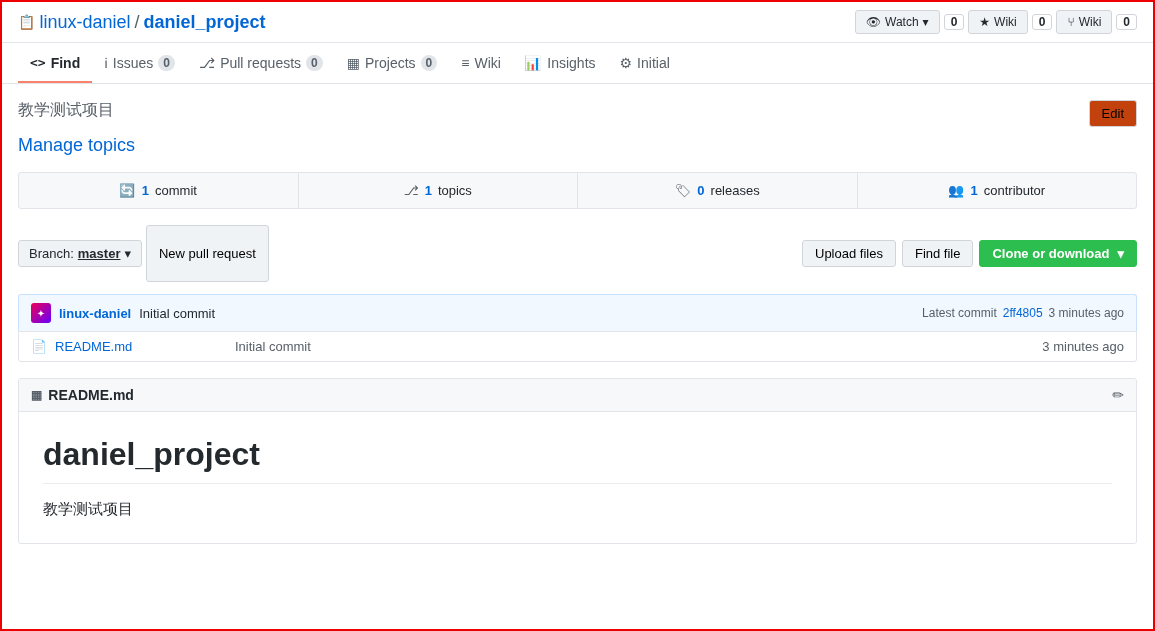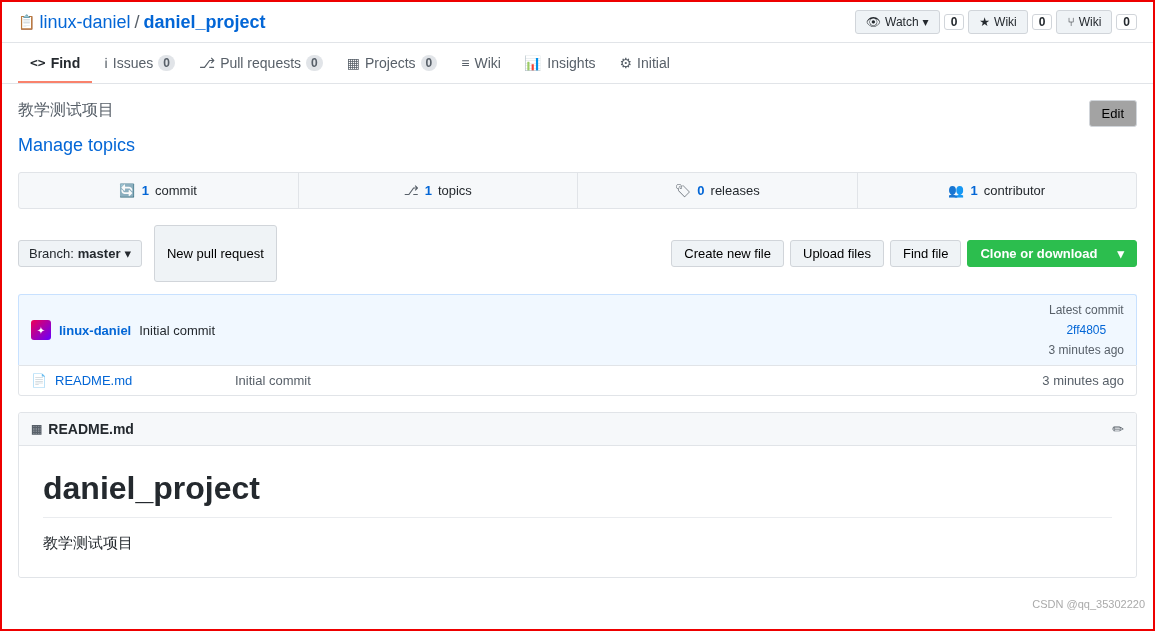--- a/index.html
+++ b/index.html
@@ -105,21 +105,21 @@
       margin-bottom: 8px;
     }
     .repo-description {
       font-size: 16px;
       color: #586069;
     }
     .edit-btn {
       padding: 5px 12px;
       border: 1px solid #d1d5da;
       border-radius: 3px;
-      background: #a3a3a3;
+      background: #c2410c;
       font-size: 13px;
       cursor: pointer;
     }
     .manage-topics {
       color: #0366d6;
       font-size: 18px;
       text-decoration: none;
       display: inline-block;
       margin-bottom: 16px;
     }
@@ -144,54 +144,54 @@
     .stat-item:last-child { border-right: none; }
     .stat-item a { color: #0366d6; text-decoration: none; font-weight: 600; }
     .stat-icon { color: #586069; }
     
     .actions-row {
       display: flex;
       align-items: center;
       justify-content: space-between;
       margin-bottom: 12px;
     }
-    .actions-left { display: flex; gap: 12px; align-items: center; }
+    .actions-left { display: flex; gap: 4px; align-items: center; }
     .actions-right { display: flex; gap: 6px; align-items: center; }
     .branch-selector {
       display: flex;
       align-items: center;
       gap: 4px;
       padding: 5px 10px;
       border: 1px solid #d1d5da;
       border-radius: 3px;
       background: #eff3f6;
       font-size: 13px;
       cursor: pointer;
     }
-    .branch-selector .branch-name { font-weight: 600; }
+    .branch-selector .branch-name { font-weight: 600; text-decoration: underline; }
     .new-pr-btn {
       padding: 20px 12px;
       border: 1px solid #d1d5da;
       border-radius: 3px;
       background: #eff3f6;
       font-size: 13px;
       cursor: pointer;
     }
     .file-btn {
       padding: 5px 12px;
       border: 1px solid #d1d5da;
       border-radius: 3px;
       background: #eff3f6;
       font-size: 13px;
       cursor: pointer;
     }
     .clone-btn {
       display: flex;
       align-items: center;
-      gap: 20px;
+      gap: 8px;
       padding: 5px 12px;
       border: 1px solid #2cbe4e;
       border-radius: 3px;
       background: #2cbe4e;
       color: #fff;
       font-size: 13px;
       font-weight: 600;
       cursor: pointer;
     }
     
@@ -222,21 +222,20 @@
       color: #fff;
     }
     .commit-author-name { color: #0366d6; font-weight: 600; font-size: 13px; }
     .commit-message { font-size: 13px; color: #24292e; }
     .commit-meta {
       display: flex;
       align-items: center;
       gap: 6px;
       font-size: 12px;
       color: #586069;
-      flex-direction: column;
     }
     .commit-hash { color: #0366d6; }
     
     .file-table {
       border: 1px solid #e1e4e8;
       border-radius: 0 0 3px 3px;
       margin-bottom: 16px;
     }
     .file-row {
       display: flex;
@@ -399,21 +398,20 @@
     <div class="actions-row">
       <div class="actions-left">
         <div class="branch-selector">
           <span>Branch:</span>
           <span class="branch-name">master</span>
           <span>▾</span>
         </div>
         <button class="new-pr-btn">New pull request</button>
       </div>
       <div class="actions-right">
-        <button class="file-btn">Create new file</button>
         <button class="file-btn">Upload files</button>
         <button class="file-btn">Find file</button>
         <button class="clone-btn">
           <span>Clone or download</span>
           <span>▾</span>
         </button>
       </div>
     </div>
 
     
@@ -450,16 +448,13 @@
         <span class="readme-edit-icon">✏</span>
       </div>
       <div class="readme-body">
         <h1 class="readme-h1">daniel_project</h1>
         <p class="readme-p">教学测试项目</p>
       </div>
     </div>
 
   </div>
 
-  <div class="csdn-watermark">
-    <span>CSDN @qq_35302220</span>
-  </div>
 </div>
 
 </body></html>

